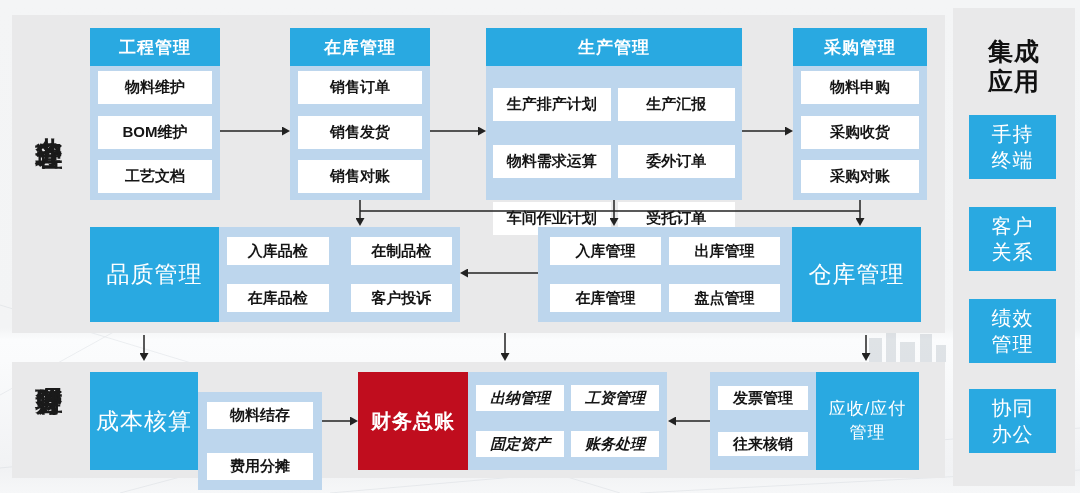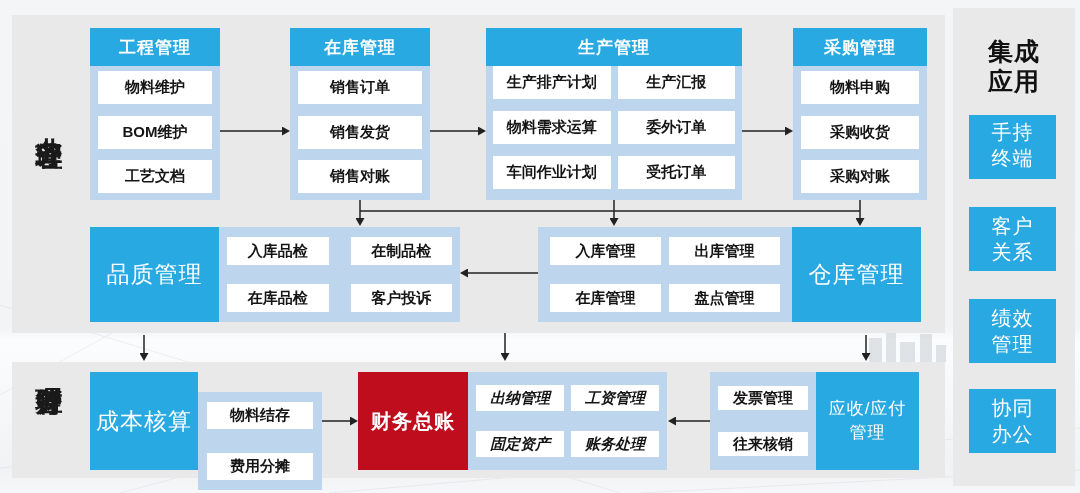--- a/index.html
+++ b/index.html
@@ -22,21 +22,21 @@
 
   .col{position:absolute;}
   .col-header{
     height:38px;background:#29a9e1;color:#fff;font-size:17px;font-weight:600;
     display:flex;align-items:center;justify-content:center;letter-spacing:1px;
   }
   .col-body{
     background:#bdd6ed;height:134px;box-sizing:border-box;
     display:flex;flex-direction:column;justify-content:space-between;padding:5px 8px 7px;
   }
-  .col-body.grid{display:grid;grid-template-columns:1fr 1fr;gap:8px 7px;padding:0 7px 7px;}
+  .col-body.grid{display:grid;grid-template-columns:1fr 1fr;gap:24px 7px;padding:22px 7px 7px;}
   #col-engineering{left:90px;top:28px;width:130px;}
   #col-sales{left:290px;top:28px;width:140px;}
   #col-production{left:486px;top:28px;width:256px;}
   #col-procurement{left:793px;top:28px;width:134px;}
 
   .cell{
     background:#fff;display:flex;align-items:center;justify-content:center;
     font-size:15px;font-weight:600;color:#151515;white-space:nowrap;
   }
   .col-body > .cell{height:33px;}
@@ -65,21 +65,21 @@
 
   .int-title{
     position:absolute;left:953px;top:36px;width:122px;text-align:center;
     font-size:25px;line-height:30px;font-weight:700;color:#111;letter-spacing:1px;
   }
   .int-box{
     position:absolute;left:969px;width:87px;height:64px;background:#29a9e1;color:#fff;
     display:flex;align-items:center;justify-content:center;text-align:center;
     font-size:20px;line-height:26px;font-weight:500;letter-spacing:1px;
   }
-  #int-box-0{top:115px;font-family:Liberation Mono, monospace;}
+  #int-box-0{top:115px;}
   #int-box-1{top:207px;}
   #int-box-2{top:299px;}
   #int-box-3{top:389px;}
 
   .pre{white-space:pre-line;}
   svg.layer{position:absolute;left:0;top:0;pointer-events:none;}
 </style>
 </head>
 <body>
 

